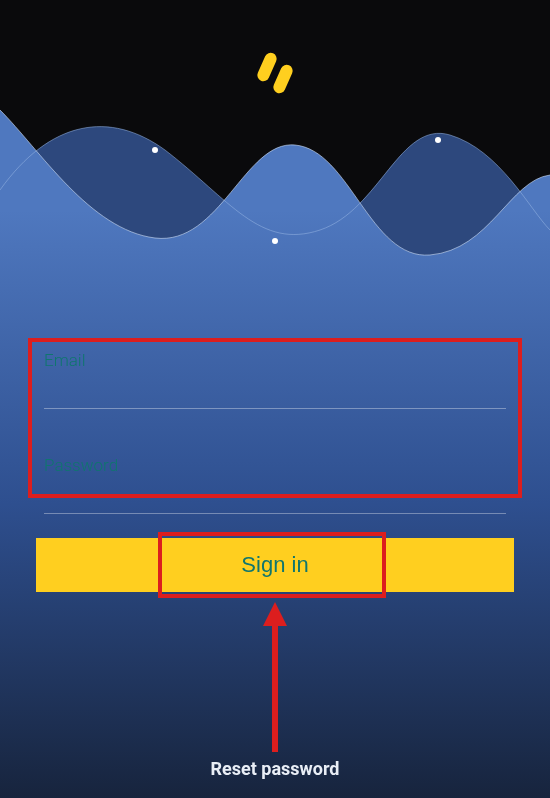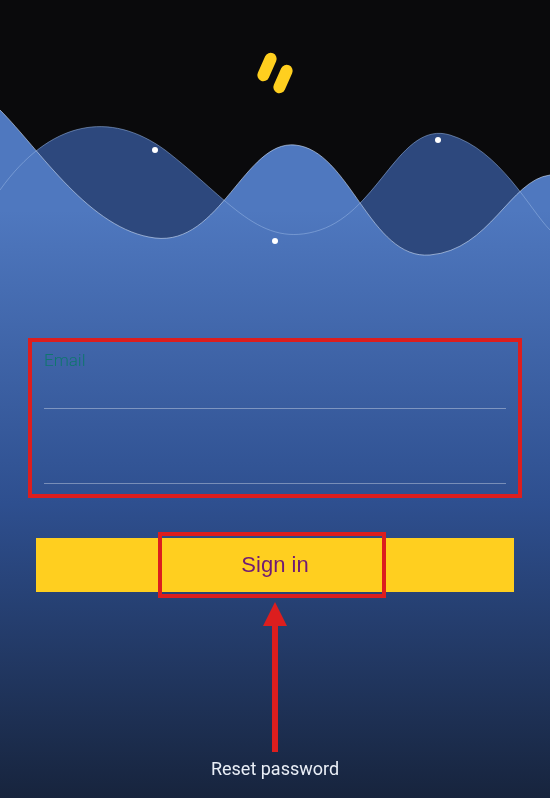--- a/index.html
+++ b/index.html
@@ -51,38 +51,38 @@
     outline: none;
   }
   .signin-btn {
     position: absolute;
     top: 538px;
     left: 36px;
     right: 36px;
     height: 54px;
     background: #ffcf1f;
     border: none;
-    color: #701a75;
+    color: #0f766e;
     font-size: 22px;
     font-weight: 400;
     cursor: pointer;
     z-index: 5;
     display: flex;
     align-items: center;
     justify-content: center;
   }
   .reset-link {
     position: absolute;
     top: 758px;
     left: 0;
     right: 0;
     text-align: center;
     color: #e9eef6;
     font-size: 18px;
-    font-weight: 400;
+    font-weight: 700;
     z-index: 5;
     cursor: pointer;
   }
   
   .anno-box {
     position: absolute;
     border: 4px solid #dc1e1e;
     z-index: 10;
     pointer-events: none;
   }
@@ -128,20 +128,21 @@
     <rect x="24" y="16" width="12" height="30" rx="6" fill="#ffcf1f" transform="rotate(24 30 31)"></rect>
   </svg>
 </div>
 
 <div class="form-area">
   <div class="field">
     <label>Email</label>
     <input type="email" value="" style="">
   </div>
   <div class="field">
+    <label>Password</label>
     <input type="password" value="" style="">
   </div>
 </div>
 
 <button class="signin-btn">
   <span>Sign in</span>
 </button>
 
 <div class="reset-link">
   <span>Reset password</span>

